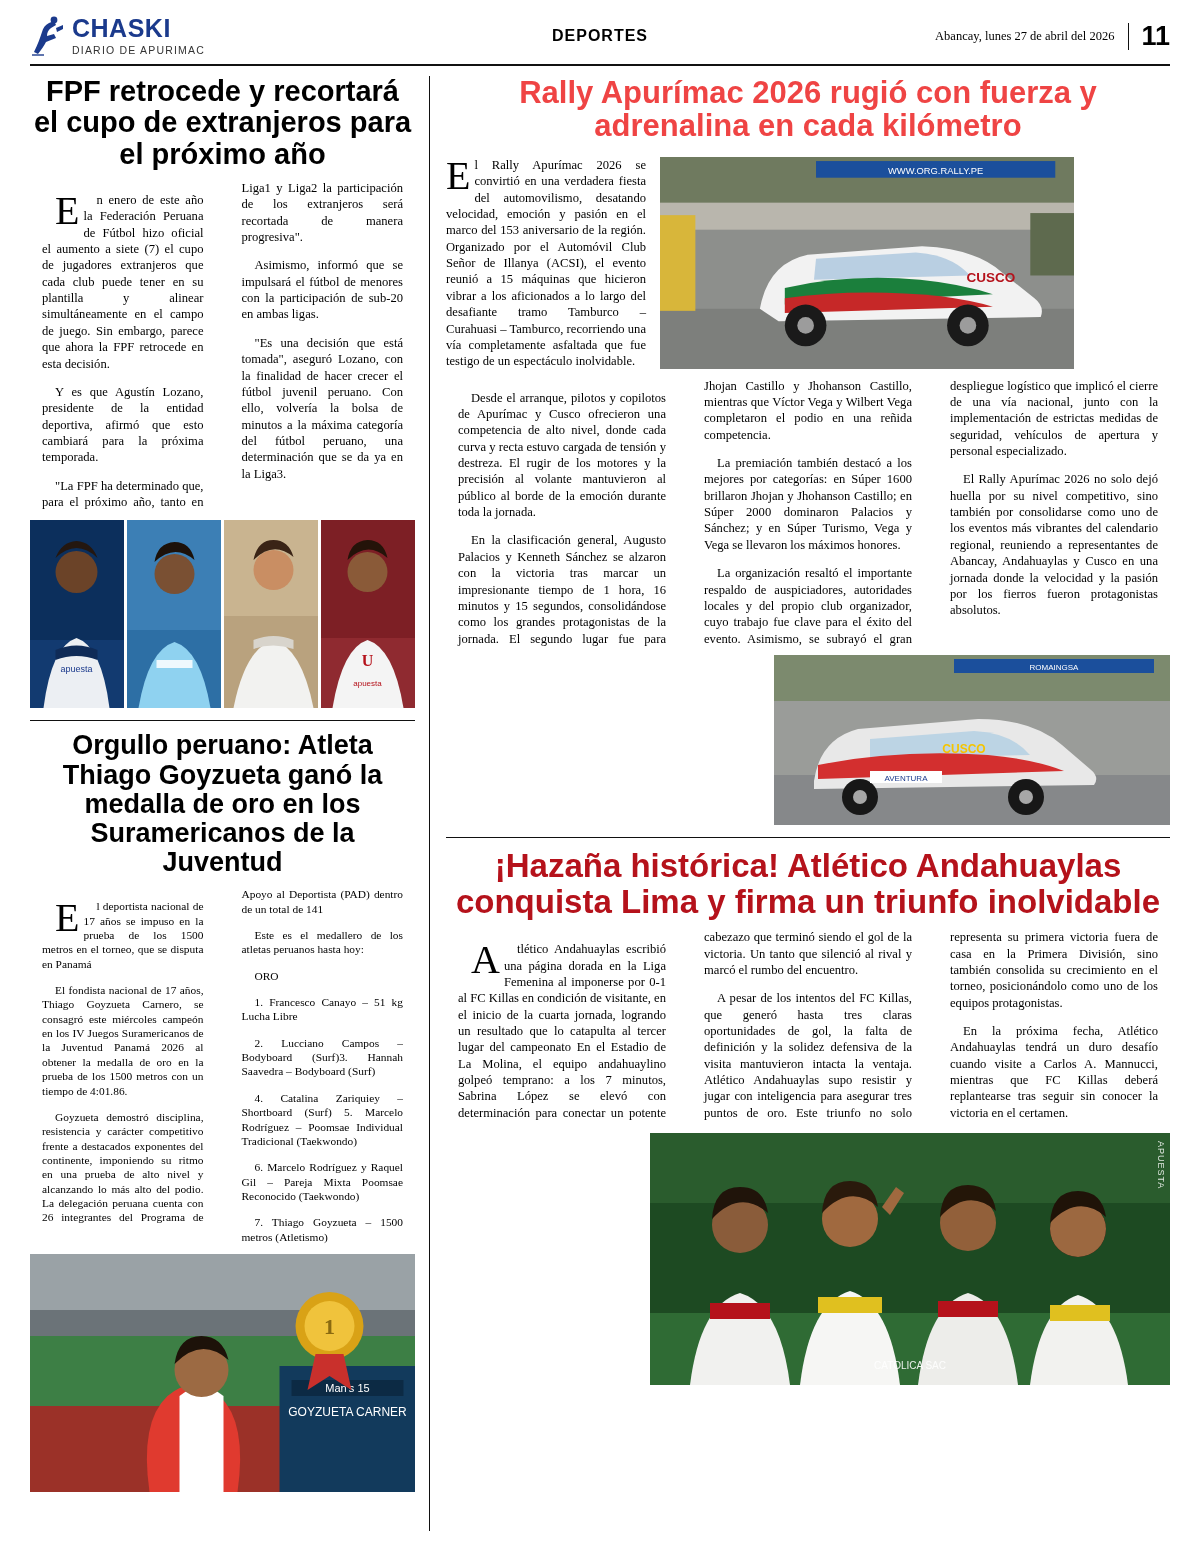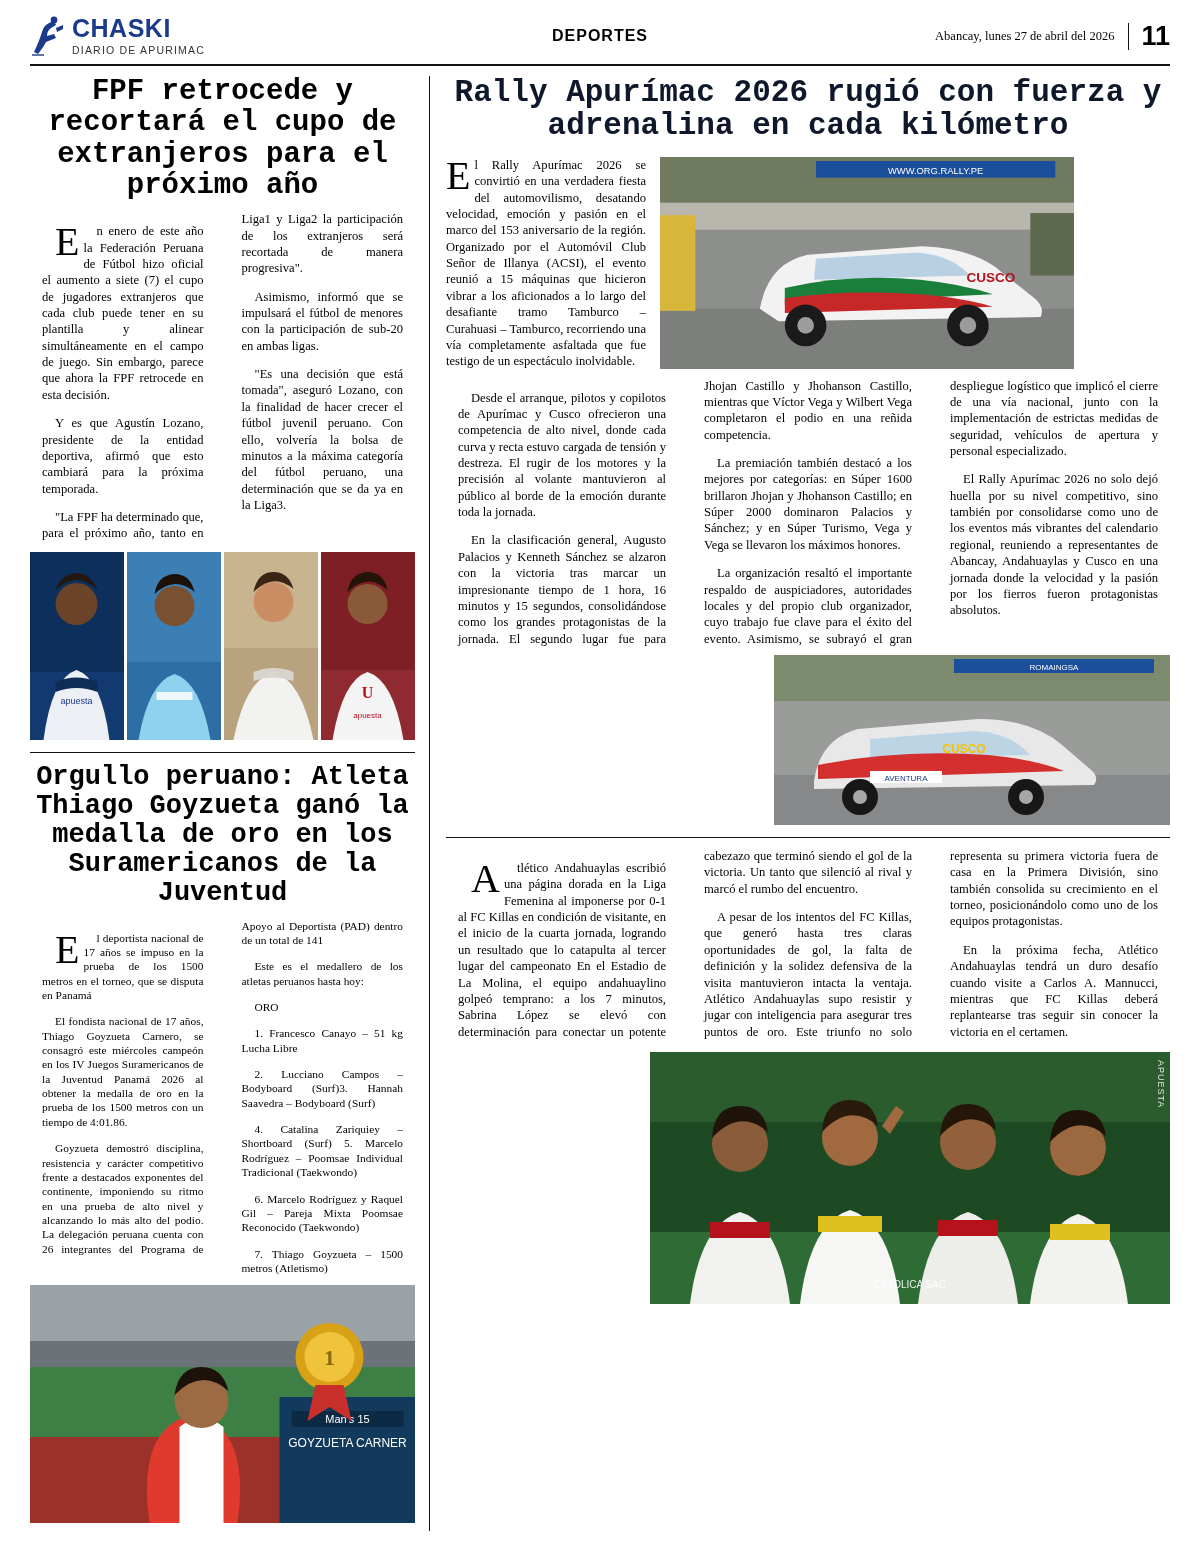--- a/index.html
+++ b/index.html
@@ -24,24 +24,24 @@
   .mast-right { width:360px; display:flex; align-items:center; justify-content:flex-end; gap:14px; }
   .dateline { font-family:"Liberation Serif", serif; font-size:12.5px; }
   .pagenum { font-family:"Liberation Sans", sans-serif; font-weight:bold; font-size:27px; border-left:1.5px solid #111; padding-left:12px; line-height:1; }
 
   
   .body-grid { display:flex; margin-top:10px; height:1455px; }
   .col-left { width:400px; padding-right:14px; border-right:1.2px solid #111; }
   .col-right { width:740px; padding-left:16px; }
 
   
-  h1.hl { font-family:Liberation Mono, monospace; font-weight:bold; text-align:center; margin:0 0 10px 0; line-height:1.08; }
+  h1.hl { font-family:Liberation Sans, sans-serif; font-weight:bold; text-align:center; margin:0 0 10px 0; line-height:1.08; }
   .hl-a { font-size:29px; }
   .hl-b { font-size:27px; text-align:center; }
-  .hl-main { font-size:31px; color:#0f172a; }
+  .hl-main { font-size:31px; color:#ef4444; }
   .hl-red { font-size:33px; color:#b5121b; }
 
   
   .cols2 { column-count:2; column-gap:14px; text-align:justify; }
   .cols2 p, .cols3 p { margin:12px; text-indent:13px; font-size:12.6px; line-height:1.30; hyphens:auto; }
   .cols3 { column-count:3; column-gap:14px; text-align:justify; }
   .small p { font-size:11.4px; line-height:1.26; }
   .dropcap::first-letter {
     float:left; font-size:40px; line-height:0.82; padding:3px 4px 0 0; font-family:"Liberation Serif", serif;
   }
@@ -242,20 +242,21 @@
               <text x="190" y="98" font-size="12" fill="#f5c400" text-anchor="middle" font-family="Liberation Sans" font-weight="bold">CUSCO</text>
               <rect x="96" y="116" width="72" height="12" fill="#ffffff"></rect>
               <text x="132" y="126" font-size="8" fill="#1b3a8c" text-anchor="middle" font-family="Liberation Sans">AVENTURA</text>
             </g>
           </svg>
         </div>
       </div>
 
       <hr class="rule">
 
+      <h1 class="hl hl-red">¡Hazaña histórica! Atlético Andahuaylas conquista Lima y firma un triunfo inolvidable</h1>
 
       <div class="cols3" style="margin-top:6px;">
         <p class="dropcap">Atlético Andahuaylas escribió una página dorada en la Liga Femenina al imponerse por 0-1 al FC Killas en condición de visitante, en el inicio de la cuarta jornada, logrando un resultado que lo catapulta al tercer lugar del campeonato En el Estadio de La Molina, el equipo andahuaylino golpeó temprano: a los 7 minutos, Sabrina López se elevó con determinación para conectar un potente cabezazo que terminó siendo el gol de la victoria. Un tanto que silenció al rival y marcó el rumbo del encuentro.</p>
         <p>A pesar de los intentos del FC Killas, que generó hasta tres claras oportunidades de gol, la falta de definición y la solidez defensiva de la visita mantuvieron intacta la ventaja. Atlético Andahuaylas supo resistir y jugar con inteligencia para asegurar tres puntos de oro. Este triunfo no solo representa su primera victoria fuera de casa en la Primera División, sino también consolida su crecimiento en el torneo, posicionándolo como uno de los equipos protagonistas.</p>
         <p>En la próxima fecha, Atlético Andahuaylas tendrá un duro desafío cuando visite a Carlos A. Mannucci, mientras que FC Killas deberá replantearse tras seguir sin conocer la victoria en el certamen.</p>
       </div>
 
       <div style="display:flex; justify-content:flex-end; margin-top:8px;">
         <div class="photo" style="width:520px; height:252px; position:relative;">
           <svg viewBox="0 0 520 252" preserveAspectRatio="xMidYMid slice" xmlns="http://www.w3.org/2000/svg">

